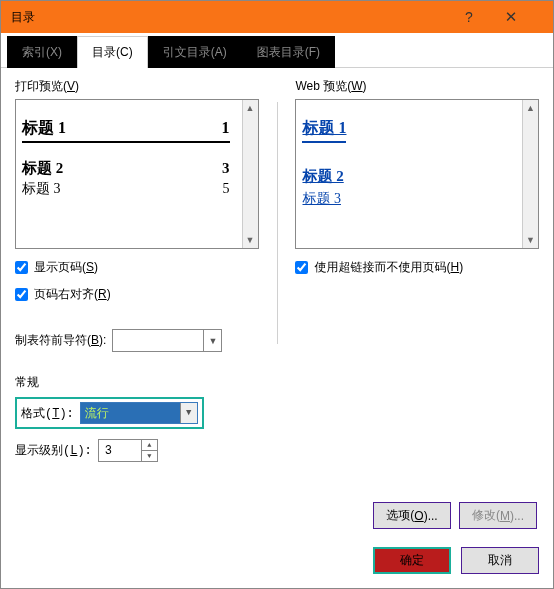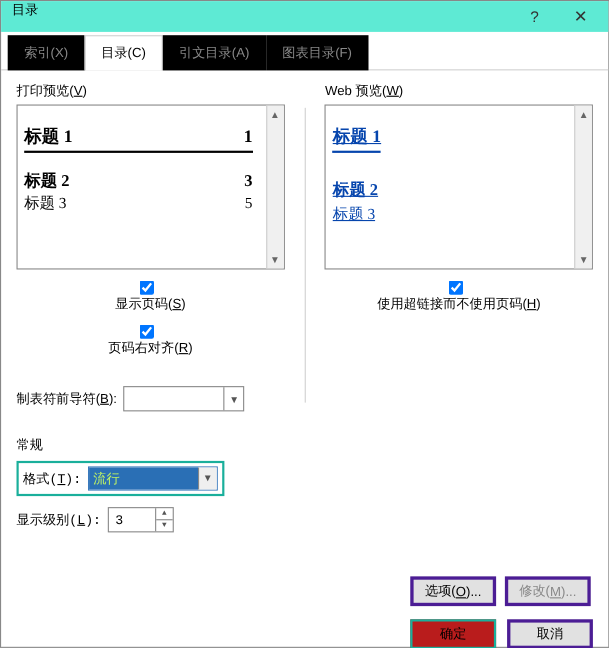--- a/index.html
+++ b/index.html
@@ -6,21 +6,21 @@
 body {
   font-family: "Microsoft YaHei", "SimSun", sans-serif;
   font-size: 12px;
   background: #fff;
   color: #000;
   width: 554px;
   height: 589px;
   overflow: hidden;
 }
 .dialog { width: 554px; height: 589px; border: 1px solid #888; display: flex; flex-direction: column; background: #fff; }
-.titlebar { height: 32px; display: flex; align-items: flex-start; padding: 0 4px 0 10px; background: #5eead4; }
+.titlebar { height: 32px; display: flex; align-items: center; padding: 0 21px 0 10px; background: #f97316; }
 .titlebar-title { font-size: 12px; flex: 0 0 auto; }
 .titlebar-spacer { flex: 1; }
 .titlebar-btn { width: 42px; height: 28px; display: flex; align-items: center; justify-content: center; font-size: 14px; color: #333; }
 .titlebar-btn.close { font-size: 15px; }
 
 .tabs { display: flex; border-bottom: 1px solid #d0d0d0; padding-left: 6px; margin-top: 2px; }
 .tab { padding: 7px 14px; border: 1px solid transparent; border-bottom: none; color: #555; position: relative; top: 1px; background: #000000; cursor: default; }
 .tab.active { border-color: #d0d0d0; color: #000; background: #fff; }
 .tab:not(.active) { color: #888; }
 
@@ -45,21 +45,21 @@
 .pv-line.h2 { font-size: 15px; font-weight: bold; margin-bottom: 2px; margin-top:4px;}
 .pv-line.h3 { font-size: 14px; font-weight: normal; }
 .pv-line.h1 .num, .pv-line.h2 .num { font-weight: bold; }
 
 .web-line { margin-bottom: 4px; }
 .web-line.h1 a, .web-line.h2 a, .web-line.h3 a { color: #0645ad; text-decoration: underline; cursor: default; }
 .web-line.h1 { font-size: 16px; font-weight: bold; border-bottom: 2px solid #0645ad; padding-bottom: 2px; margin-bottom: 18px; margin-top: 10px; display: inline-block;}
 .web-line.h2 { font-size: 15px; font-weight: bold; margin-top:6px;}
 .web-line.h3 { font-size: 14px; font-weight: normal; }
 
-.option-row { display: flex; align-items: center; margin-top: 10px; flex-direction: column; }
+.option-row { display: flex; align-items: center; margin-top: 10px; }
 .option-row input[type="checkbox"] { margin-right: 6px; width: 13px; height: 13px; }
 .label-row { display: flex; align-items: center; margin-top: 26px; }
 .label-row .lbl { margin-right: 6px; }
 .leader-select { width: 110px; height: 23px; border: 1px solid #888; display: flex; }
 .leader-select .val { flex: 1; padding: 0 4px; }
 .leader-select .arrow { width: 18px; border-left: 1px solid #888; display: flex; align-items: center; justify-content: center; font-size: 9px; color: #555; }
 
 .general { margin-top: 22px; font-family: Liberation Mono, monospace; }
 .general-label { margin-bottom: 6px; }
 .format-row { display: inline-flex; align-items: center; border: 2px solid #1aaf9b; padding: 3px 4px; }
@@ -70,21 +70,21 @@
 
 .levels-row { display: flex; align-items: center; margin-top: 10px; }
 .levels-row .lbl { margin-right: 6px; }
 .spinner { width: 60px; height: 23px; display: flex; border: 1px solid #888; }
 .spinner .val { flex: 1; padding: 0 6px; display:flex; align-items:center; }
 .spinner .btns { width: 16px; border-left: 1px solid #888; display:flex; flex-direction:column; }
 .spinner .btns div { flex:1; display:flex; align-items:center; justify-content:center; font-size:7px; color:#555; }
 .spinner .btns div:first-child { border-bottom:1px solid #888; }
 
 .midbuttons { display:flex; justify-content:flex-end; gap: 8px; margin-top: 40px; padding-right: 2px; }
-.btn { min-width: 78px; height: 27px; border: 3px solid #4c1d95; background: #e1e1e1; display:flex; align-items:center; justify-content:center; padding: 0 10px; cursor:default; }
+.btn { min-width: 78px; height: 27px; border: 1px solid #4c1d95; background: #e1e1e1; display:flex; align-items:center; justify-content:center; padding: 0 10px; cursor:default; }
 .btn.disabled { color: #888; }
 
 .footer { display:flex; justify-content:flex-end; gap:10px; padding: 10px 14px 14px; }
 .btn.primary { border: 2px solid #1aaf9b; background:#b91c1c; }
 </style>
 </head>
 <body>
 
 <div class="dialog">
   <div class="titlebar">

